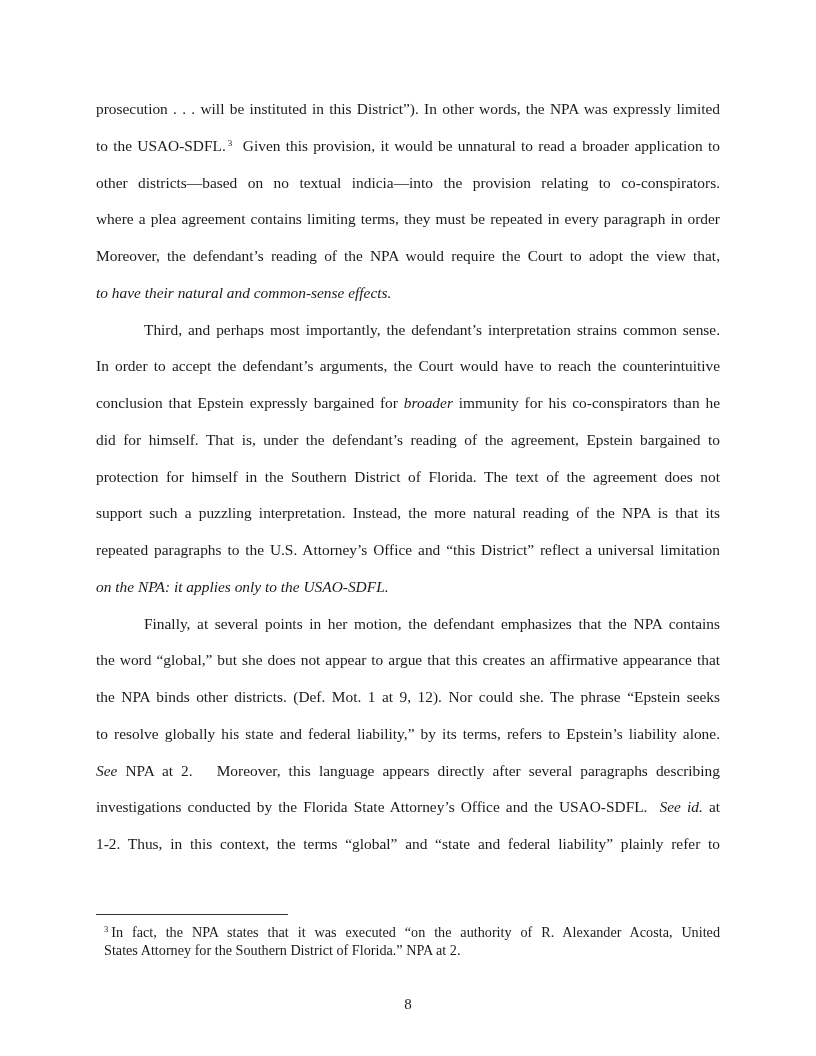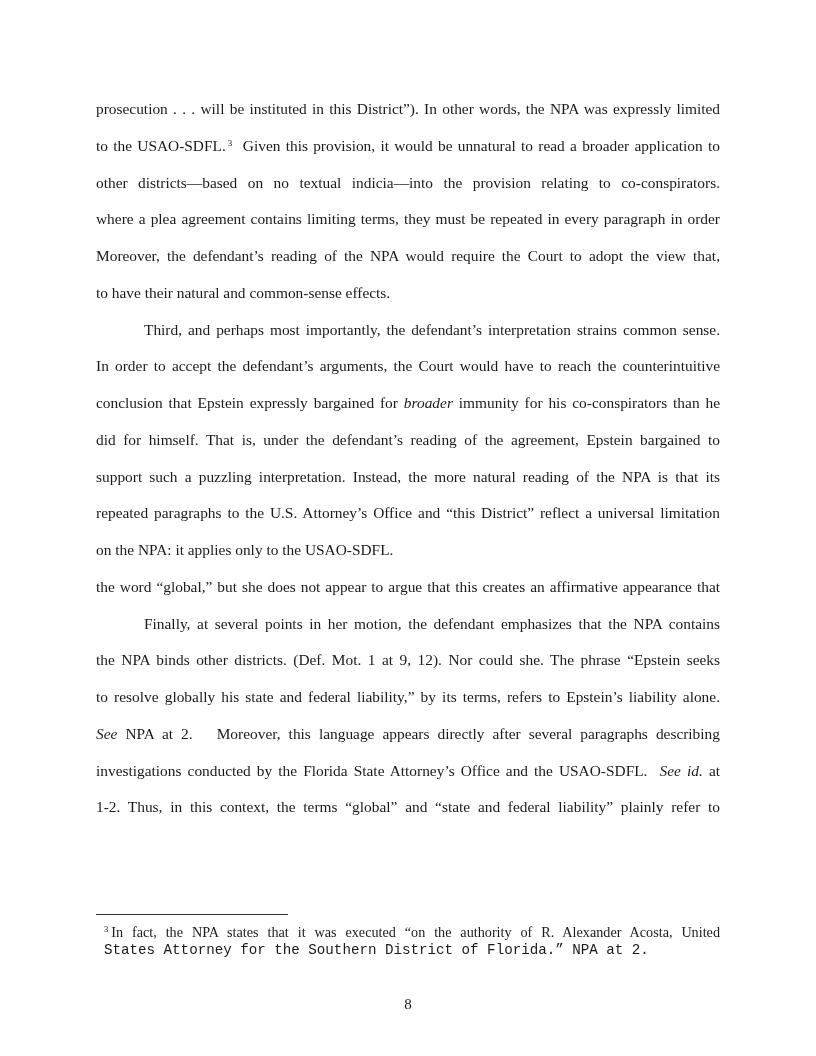--- a/index.html
+++ b/index.html
@@ -9,32 +9,32 @@
     background: #ffffff; color: #1a1a1a;
     font-family: "Liberation Serif", "DejaVu Serif", serif;
   }
   .body-text {
     position: absolute; left: 96px; top: 91px; width: 624px;
     font-size: 15.4px; line-height: 36.75px;
     text-align: justify;
   }
   .para { margin: 0; text-align: justify; }
   .para .line { display: block; text-align: justify; text-align-last: justify; white-space: nowrap; }
-  .para .line.last { text-align-last: left; }
+  .para .line.last { text-align-last: left; font-style: italic; }
   sup.fnref { font-size: 9px; vertical-align: 5px; line-height: 0; margin-left: 2px; }
   .footnote-rule {
     position: absolute; left: 96px; top: 914px; width: 192px; height: 0;
     border-top: 1.3px solid #333;
   }
   .footnote {
     position: absolute; left: 96px; top: 924px; width: 624px;
     font-size: 14.2px; line-height: 17.5px;
   }
   .footnote .line { display: block; white-space: nowrap; text-align: justify; text-align-last: justify; margin-left: 8px; }
-  .footnote .line.last { text-align-last: left; font-family: Liberation Mono, monospace; }
+  .footnote .line.last { text-align-last: left; }
   .footnote sup { font-size: 8.5px; vertical-align: 5px; line-height: 0; margin-right: 3px; }
   .page-number {
     position: absolute; left: 0; width: 816px; top: 996px;
     text-align: center; font-size: 15px;
   }
   i { }
 </style>
 </head>
 <body>
 
@@ -48,28 +48,29 @@
       <span class="line">where a plea agreement contains limiting terms, they must be repeated in every paragraph in order</span>
       <span class="line">Moreover, the defendant’s reading of the NPA would require the Court to adopt the view that,</span>
       <span class="line last">to have their natural and common-sense effects.</span>
     </p>
 
     <p class="para">
       <span class="line" style="padding-left:48px"><span>Third, and perhaps most importantly, the defendant’s interpretation strains common sense.</span></span>
       <span class="line">In order to accept the defendant’s arguments, the Court would have to reach the counterintuitive</span>
       <span class="line"><span style="white-space:pre">conclusion that Epstein expressly bargained for </span><i>broader</i><span style="white-space:pre"> immunity for his co-conspirators than he</span></span>
       <span class="line">did for himself.  That is, under the defendant’s reading of the agreement, Epstein bargained to</span>
+      <span class="line">protection for himself in the Southern District of Florida.   The text of the agreement does not</span>
       <span class="line">support such a puzzling interpretation.  Instead, the more natural reading of the NPA is that its</span>
       <span class="line">repeated paragraphs to the U.S. Attorney’s Office and “this District” reflect a universal limitation</span>
       <span class="line last">on the NPA: it applies only to the USAO-SDFL.</span>
     </p>
 
     <p class="para">
+      <span class="line" style="padding-left:48px"><span>Finally, at several points in her motion, the defendant emphasizes that the NPA contains</span></span>
       <span class="line">the word “global,” but she does not appear to argue that this creates an affirmative appearance that</span>
-      <span class="line" style="padding-left:48px"><span>Finally, at several points in her motion, the defendant emphasizes that the NPA contains</span></span>
       <span class="line">the NPA binds other districts.  (Def. Mot. 1 at 9, 12).  Nor could she.  The phrase “Epstein seeks</span>
       <span class="line">to resolve globally his state and federal liability,” by its terms, refers to Epstein’s liability alone.</span>
       <span class="line"><i>See</i><span style="white-space:pre"> NPA at 2.   Moreover, this language appears directly after several paragraphs describing</span></span>
       <span class="line"><span style="white-space:pre">investigations conducted by the Florida State Attorney’s Office and the USAO-SDFL.  </span><i>See id.</i><span style="white-space:pre"> at</span></span>
       <span class="line">1-2.  Thus, in this context, the terms “global” and “state and federal liability” plainly refer to</span>
     </p>
   </div>
 
   <div class="footnote-rule"></div>
 

